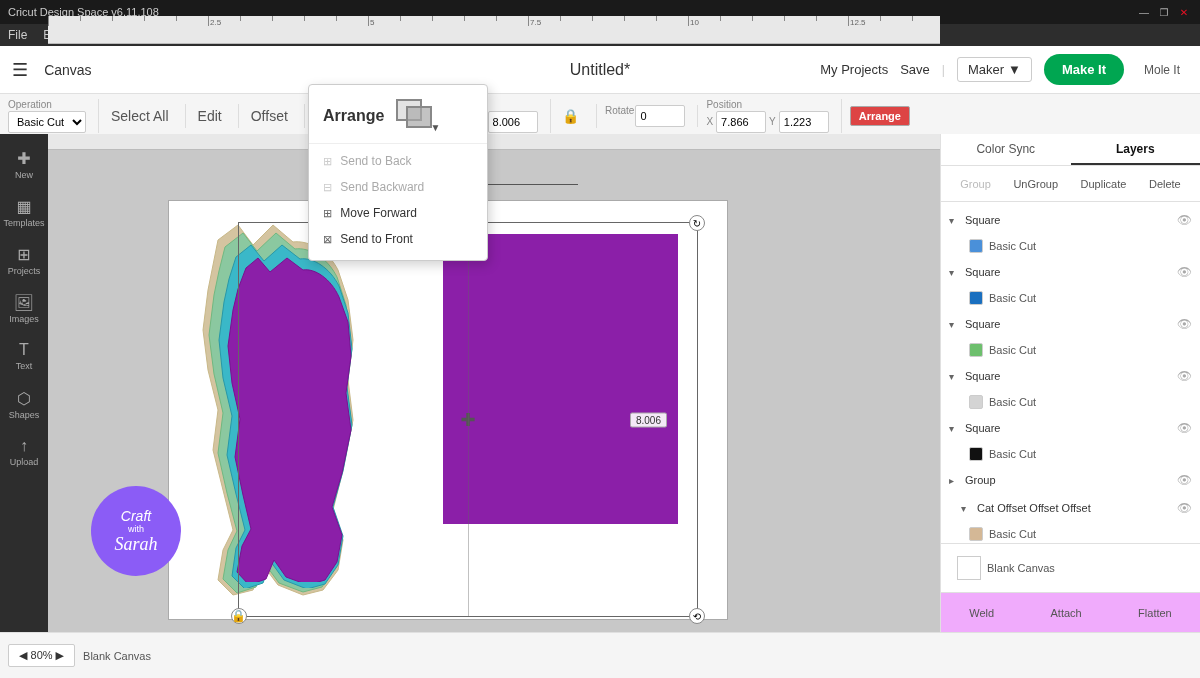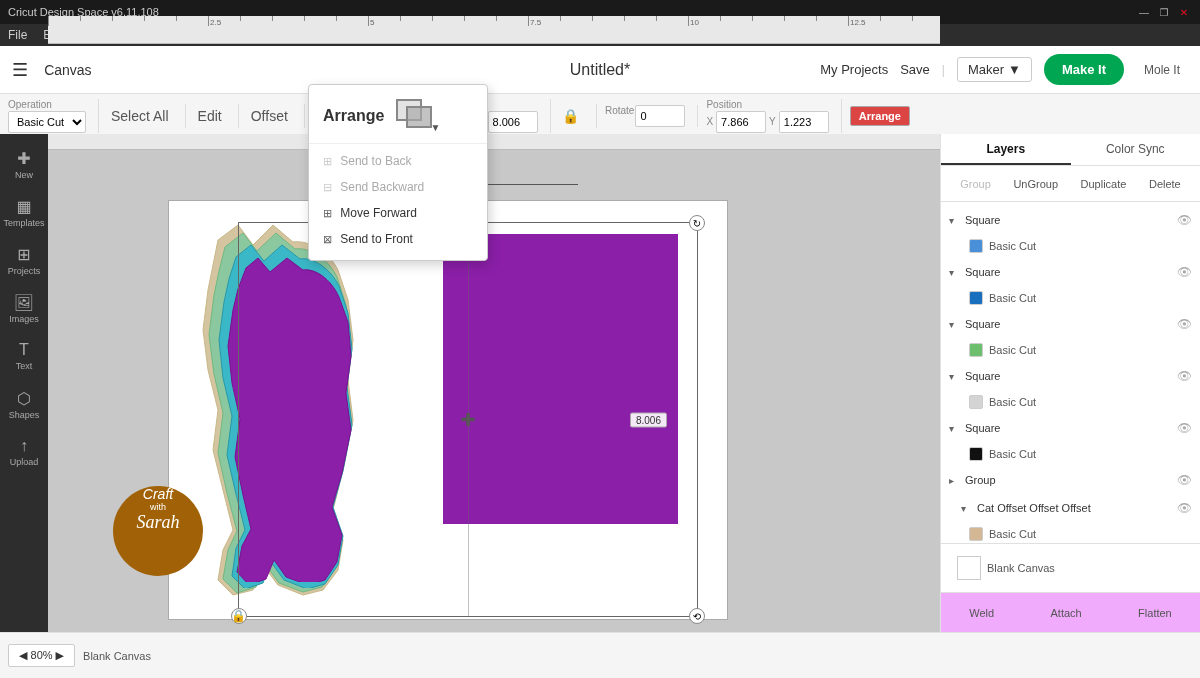--- a/index.html
+++ b/index.html
@@ -283,29 +283,29 @@
       font-size: 10px;
       color: #555;
       background: #d0d0d0;
       padding: 0 2px;
     }
 
     
     #watermark {
       position: absolute;
       bottom: 56px;
-      left: 65px;
+      left: 43px;
       width: 90px;
       height: 90px;
-      background: #a16207;
+      background: #8b5cf6;
       border-radius: 50%;
       display: flex;
       flex-direction: column;
       align-items: center;
-      justify-content: flex-start;
+      justify-content: center;
       color: #fff;
       font-size: 11px;
       text-align: center;
       z-index: 10;
       overflow: hidden;
     }
     #watermark .wm-craft { font-style: italic; font-size: 14px; font-weight: 300; }
     #watermark .wm-with { font-size: 9px; font-weight: 300; }
     #watermark .wm-sarah { font-size: 18px; font-style: italic; font-family: Georgia, serif; }
 
@@ -596,25 +596,25 @@
 
     <div id="watermark">
       <span class="wm-craft">Craft</span>
       <span class="wm-with">with</span>
       <span class="wm-sarah">Sarah</span>
     </div>
   </div>
 
   <div id="rightpanel">
     <div id="panel-tabs">
+      <div class="panel-tab">
+        <span>Color Sync</span>
+      </div>
       <div class="panel-tab active">
         <span>Layers</span>
-      </div>
-      <div class="panel-tab">
-        <span>Color Sync</span>
       </div>
     </div>
     <div id="panel-actions">
       <button class="panel-action-btn disabled">Group</button>
       <button class="panel-action-btn">UnGroup</button>
       <button class="panel-action-btn">Duplicate</button>
       <button class="panel-action-btn">Delete</button>
     </div>
     <div id="layers-list">
 

